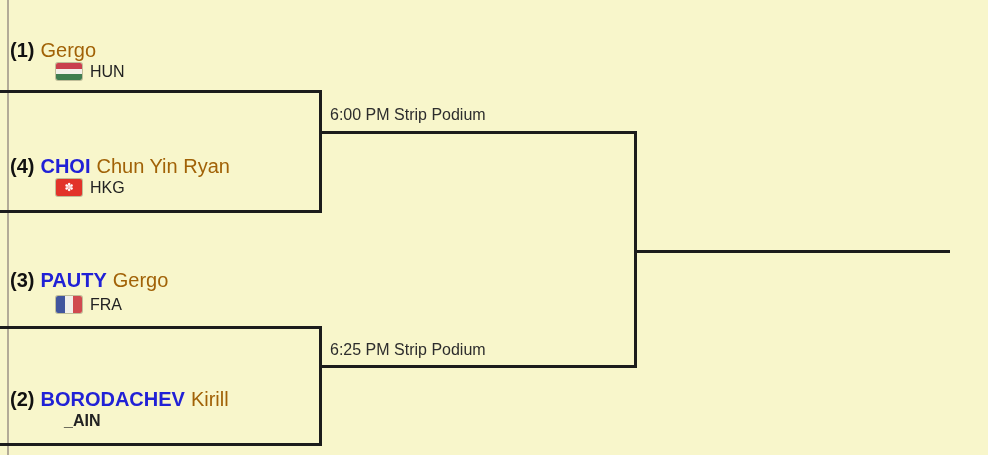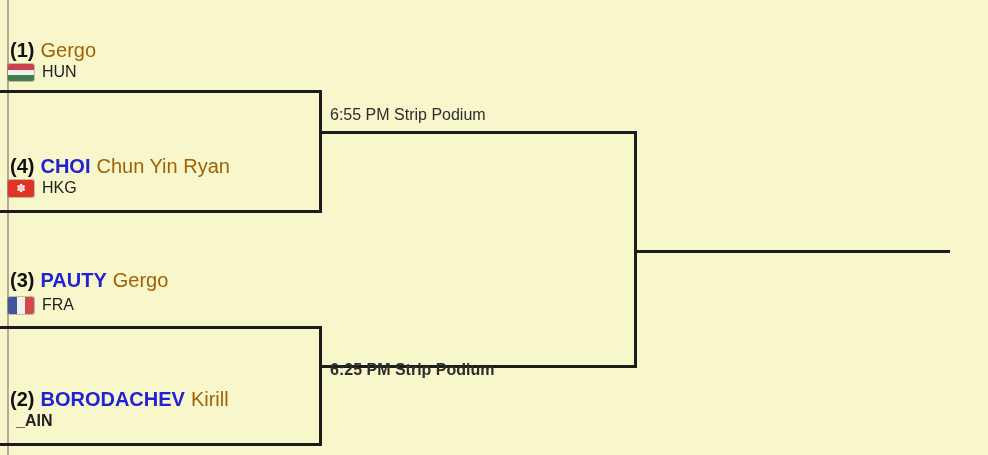--- a/index.html
+++ b/index.html
@@ -40,26 +40,27 @@
     align-items: baseline;
   }
   .seed  { color: #111111; font-weight: bold; }
   .last  { color: #2121d6; font-weight: bold; }
   .first { color: #a16207; font-weight: normal; margin-top: 12px; }
 
   .country-line {
     position: absolute;
     left: 8px;
     display: flex;
-    align-items: flex-end;
+    align-items: flex-start;
     gap: 8px;
     font-size: 16px;
     line-height: 18px;
     color: #222222;
     white-space: nowrap;
+    padding-left: 48px;
   }
 
   .flag {
     width: 26px; height: 17px;
     border-radius: 2px;
     box-shadow: 0 0 0 1px rgba(90,85,60,0.35);
     display: flex;
     align-items: center;
     justify-content: center;
     flex: 0 0 auto;
@@ -149,16 +150,16 @@
 
   <div class="h-line" style="left:0; top:326px; width:322px;"></div>
   <div class="h-line" style="left:0; top:443px; width:322px;"></div>
   <div class="v-line" style="left:319px; top:326px; height:120px;"></div>
 
   <div class="h-line" style="left:319px; top:131px; width:318px;"></div>
   <div class="h-line" style="left:319px; top:365px; width:318px;"></div>
   <div class="v-line" style="left:634px; top:131px; height:237px;"></div>
   <div class="h-line" style="left:634px; top:250px; width:316px;"></div>
 
-  <div class="match-label" style="left:330px; top:105px;">6:55 PM Strip Podium</div>
-  <div class="match-label" style="left:330px; top:360px;font-weight:bold;">6:25 PM Strip Podium</div>
+  <div class="match-label" style="left:330px; top:105px;">6:00 PM Strip Podium</div>
+  <div class="match-label" style="left:330px; top:340px;">6:25 PM Strip Podium</div>
 
 </div>
 
 </body></html>

